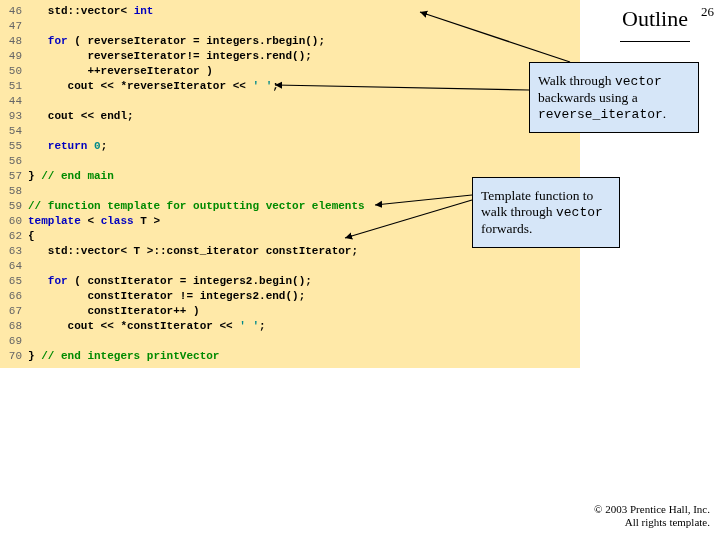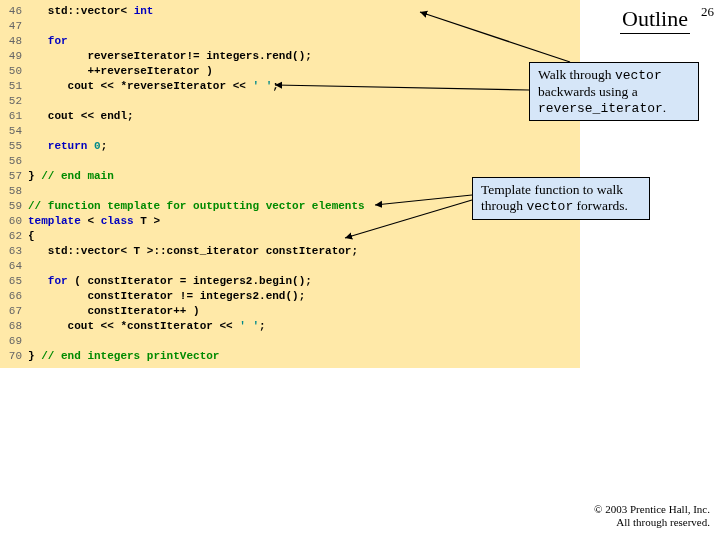--- a/index.html
+++ b/index.html
@@ -39,41 +39,41 @@
   .str { color: #008a8a; }
   .plain { color: #000; text-align: center; }
 
   .outline-title {
     position: absolute;
     right: 30px;
     top: 6px;
     font-family: "Times New Roman", serif;
     font-size: 22px;
     border-bottom: 1px solid #000;
-    padding: 0 2px 1px 2px;
+    padding: 0 2px 9px 2px;
   }
   .slide-num {
     position: absolute;
     right: 6px;
     top: 4px;
     font-family: "Times New Roman", serif;
     font-size: 13px;
   }
   .callout {
     position: absolute;
     background: #d6e6f8;
     border: 1px solid #000;
     font-family: "Times New Roman", serif;
     font-size: 13.5px;
-    padding: 4px 8px;
+    padding: 10px 8px;
     line-height: 1.2;
   }
   .callout .mono { font-family: "Courier New", monospace; font-size: 13px; }
   .callout1 { left: 529px; top: 62px; width: 170px; }
-  .callout2 { left: 472px; top: 177px; width: 178px; }
+  .callout2 { left: 472px; top: 177px; width: 148px; }
 
   svg.arrows {
     position: absolute;
     left: 0; top: 0;
     width: 720px; height: 540px;
     pointer-events: none;
   }
 
   .copyright {
     position: absolute;
@@ -84,26 +84,26 @@
     text-align: right;
     line-height: 1.25;
   }
 </style>
 </head>
 <body>
 
 <div class="code-block">
   <div class="code-line"><span class="gutter">46</span><span class="plain">   std::vector&lt; </span><span class="kw">int</span></div>
   <div class="code-line"><span class="gutter">47</span></div>
-  <div class="code-line"><span class="gutter">48</span><span class="plain">   </span><span class="kw">for</span></div>
+  <div class="code-line"><span class="gutter">48</span><span class="plain">   </span><span class="kw">for</span><span class="plain"> ( reverseIterator = integers.rbegin();</span></div>
   <div class="code-line"><span class="gutter">49</span><span class="plain">         reverseIterator!= integers.rend();</span></div>
   <div class="code-line"><span class="gutter">50</span><span class="plain">         ++reverseIterator )</span></div>
   <div class="code-line"><span class="gutter">51</span><span class="plain">      cout &lt;&lt; *reverseIterator &lt;&lt; </span><span class="str">' '</span><span class="plain">;  </span></div>
-  <div class="code-line"><span class="gutter">52</span></div>
-  <div class="code-line"><span class="gutter">61</span><span class="plain">   cout &lt;&lt; endl;</span></div>
+  <div class="code-line"><span class="gutter">44</span></div>
+  <div class="code-line"><span class="gutter">93</span><span class="plain">   cout &lt;&lt; endl;</span></div>
   <div class="code-line"><span class="gutter">54</span></div>
   <div class="code-line"><span class="gutter">55</span><span class="plain">   </span><span class="kw">return</span><span class="plain"> </span><span class="num">0</span><span class="plain">;</span></div>
   <div class="code-line"><span class="gutter">56</span></div>
   <div class="code-line"><span class="gutter">57</span><span class="plain">} </span><span class="cm">// end main</span></div>
   <div class="code-line"><span class="gutter">58</span></div>
   <div class="code-line"><span class="gutter">59</span><span class="cm">// function template for outputting vector elements</span></div>
   <div class="code-line"><span class="gutter">60</span><span class="kw">template</span><span class="plain"> &lt; </span><span class="kw">class</span><span class="plain"> T &gt;</span></div>
   <div class="code-line"><span class="gutter">62</span><span class="plain">{</span></div>
   <div class="code-line"><span class="gutter">63</span><span class="plain">   std::vector&lt; T &gt;::const_iterator constIterator;</span></div>
   <div class="code-line"><span class="gutter">64</span></div>
@@ -133,14 +133,14 @@
     </marker>
   </defs>
   <line x1="570" y1="62" x2="420" y2="12" stroke="#000" stroke-width="1.2" marker-end="url(#ah)"></line>
   <line x1="529" y1="90" x2="275" y2="85" stroke="#000" stroke-width="1.2" marker-end="url(#ah)"></line>
   <line x1="472" y1="195" x2="375" y2="205" stroke="#000" stroke-width="1.2" marker-end="url(#ah)"></line>
   <line x1="472" y1="200" x2="345" y2="238" stroke="#000" stroke-width="1.2" marker-end="url(#ah)"></line>
 </svg>
 
 <div class="copyright">
   <div>© 2003 Prentice Hall, Inc.</div>
-  <div>All through reserved.</div>
+  <div>All rights template.</div>
 </div>
 
 </body></html>

